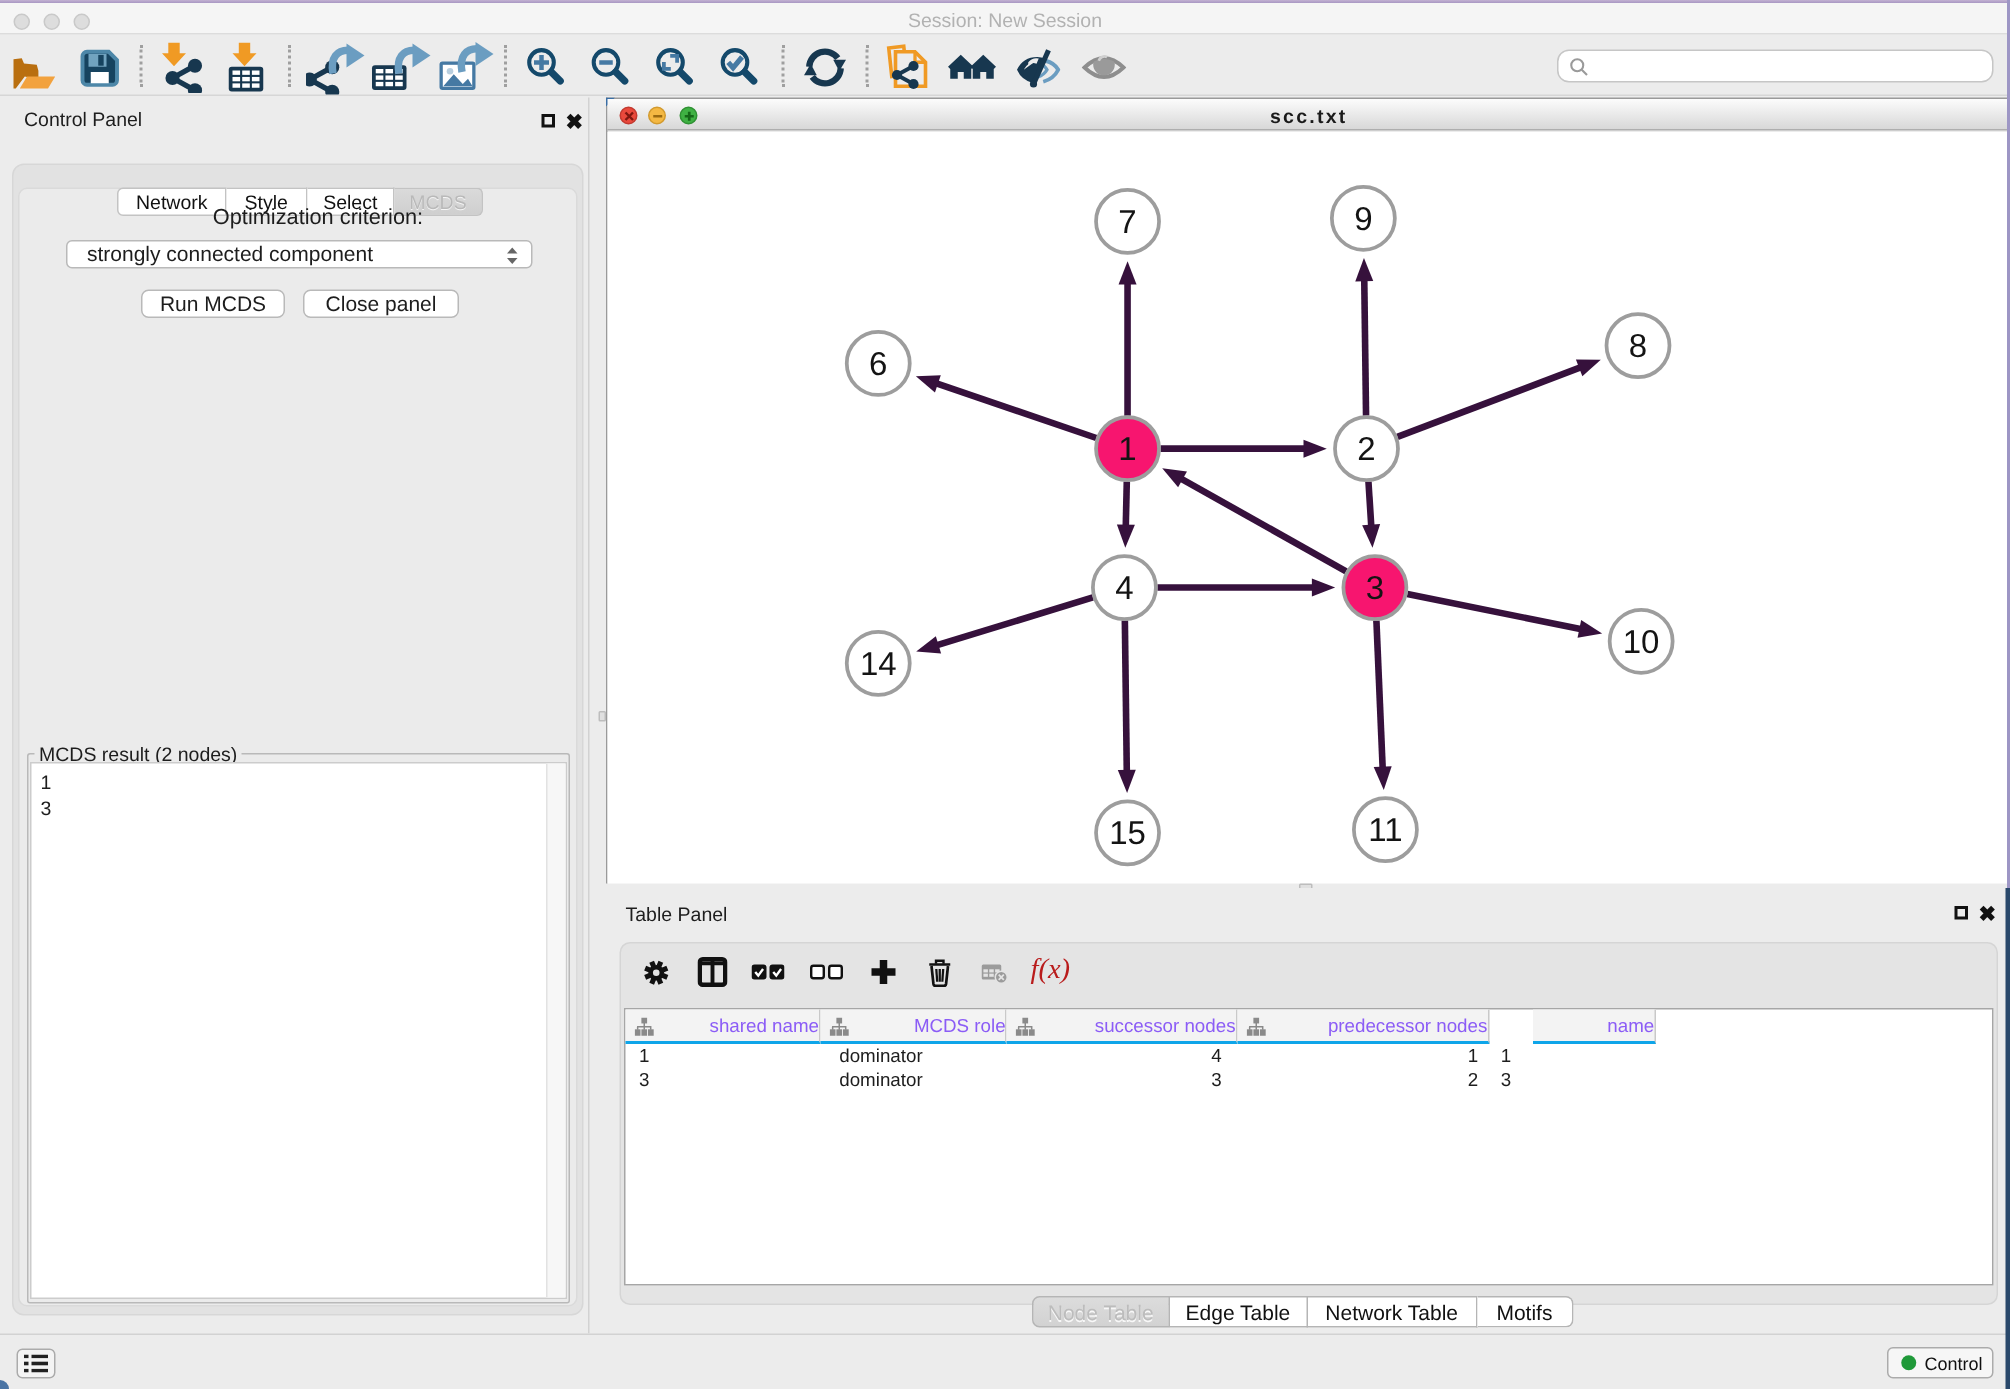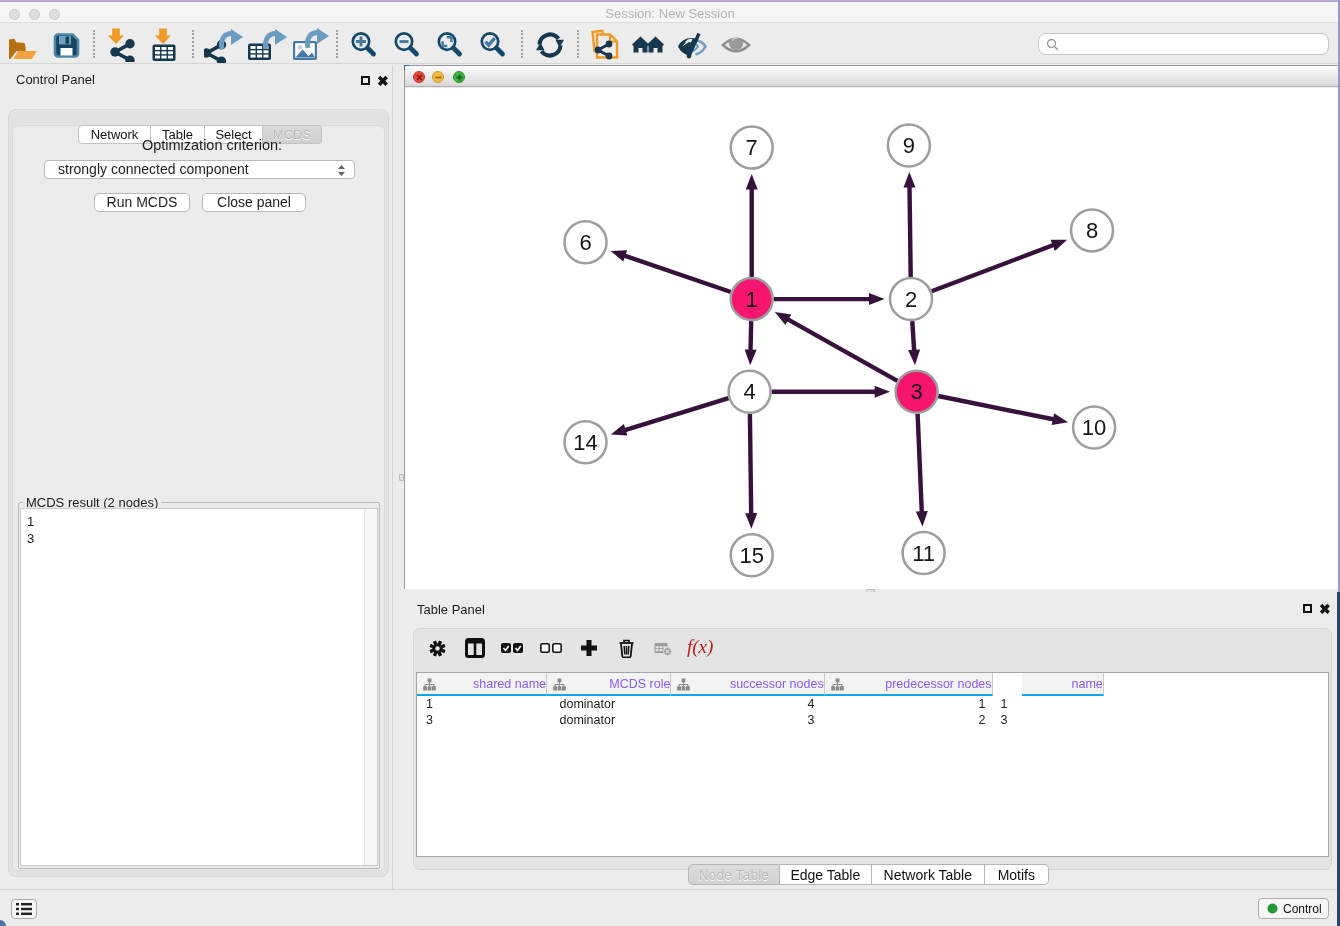--- a/index.html
+++ b/index.html
@@ -220,21 +220,21 @@
 </div>
 
 <div class="abs" id="cpanel">
   <div class="abs" id="cp-title">Control Panel</div>
   <div class="wbtn-sq" style="left:361px; top:11px;"></div>
   <div class="wbtn-x" style="left:377px; top:10px;">✖</div>
   <div class="abs" id="cp-outer"></div>
   <div class="abs" id="cp-inner"></div>
   <div class="tabrow">
     <div class="tab first" style="width:73px;">Network</div>
-    <div class="tab" style="width:54px;">Table</div>
+    <div class="tab" style="width:54px;">Style</div>
     <div class="tab" style="width:58px;">Select</div>
     <div class="tab sel" style="width:59px;">MCDS</div>
   </div>
   <div class="abs" id="optlabel">Optimization criterion:</div>
   <div class="abs" id="dropdown">strongly connected component
     <svg style="position:absolute; right:8px; top:3px;" width="9" height="13" viewBox="0 0 9 13">
         <path d="M1 5 L4.5 1 L8 5 Z" fill="#666"></path>
         <path d="M1 8 L4.5 12 L8 8 Z" fill="#666"></path>
       </svg>
   </div>
@@ -262,20 +262,21 @@
     <div class="tl" style="left:27px; background:#f4b843; border:1px solid #d29a2e;">
         <svg width="9" height="9" viewBox="0 0 9 9">
           <path d="M1.5 4.5 L7.5 4.5" stroke="#9a6a11" stroke-width="1.8"></path>
         </svg>
       </div>
     <div class="tl" style="left:48px; background:#3fb143; border:1px solid #2f9133;">
         <svg width="9" height="9" viewBox="0 0 9 9">
           <path d="M4.5 1.5 L4.5 7.5 M1.5 4.5 L7.5 4.5" stroke="#156818" stroke-width="1.8"></path>
         </svg>
       </div>
+    <div class="abs" id="netname">scc.txt</div>
   </div>
   <div class="abs" id="canvas">
     <svg width="935" height="501" viewBox="0 0 935 501">
 <line x1="346.7" y1="189.1" x2="346.7" y2="100.1" stroke="#36113c" stroke-width="4.4"></line>
 <polygon points="346.7,86.1 352.7,101.6 340.7,101.6" fill="#36113c"></polygon>
 <line x1="325.9" y1="204.0" x2="218.8" y2="167.4" stroke="#36113c" stroke-width="4.4"></line>
 <polygon points="205.6,162.9 222.2,162.2 218.3,173.6" fill="#36113c"></polygon>
 <line x1="368.7" y1="211.1" x2="465.5" y2="211.1" stroke="#36113c" stroke-width="4.4"></line>
 <polygon points="479.5,211.1 464.0,217.1 464.0,205.1" fill="#36113c"></polygon>
 <line x1="346.2" y1="233.1" x2="345.5" y2="263.2" stroke="#36113c" stroke-width="4.4"></line>

